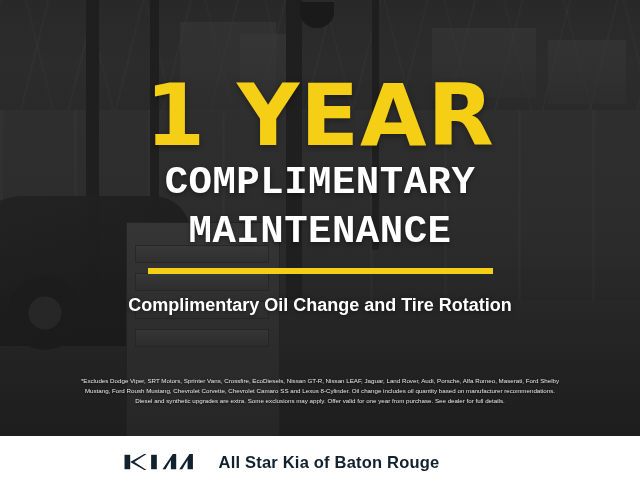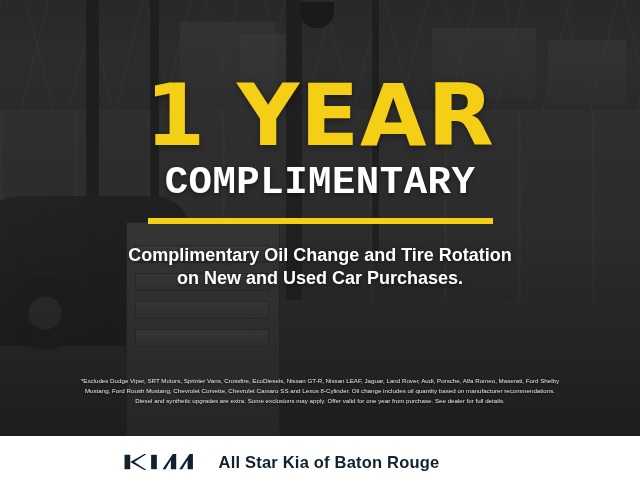--- a/index.html
+++ b/index.html
@@ -166,23 +166,23 @@
         <div class="drawer" style="top:50px"></div>
         <div class="drawer" style="top:78px"></div>
         <div class="drawer" style="top:106px"></div>
       </div>
       <div class="photo-overlay"></div>
     </div>
 
     <div class="hero-content">
       <div class="headline">1 YEAR</div>
       <div class="subhead">COMPLIMENTARY</div>
+      <div class="subhead">MAINTENANCE</div>
       <div class="rule"></div>
       <div class="tagline">Complimentary Oil Change and Tire Rotation</div>
-      <div class="tagline" style="margin-top:0">on New and Used Car Purchases.</div>
     </div>
 
     <div class="disclaimer">
       <div>*Excludes Dodge Viper, SRT Motors, Sprinter Vans, Crossfire, EcoDiesels, Nissan GT-R, Nissan LEAF, Jaguar, Land Rover, Audi, Porsche, Alfa Romeo, Maserati, Ford Shelby</div>
       <div>Mustang, Ford Roush Mustang, Chevrolet Corvette, Chevrolet Camaro SS and Lexus 8-Cylinder. Oil change includes oil quantity based on manufacturer recommendations.</div>
       <div>Diesel and synthetic upgrades are extra. Some exclusions may apply. Offer valid for one year from purchase. See dealer for full details.</div>
     </div>
   </div>
 
   <div class="footer">

